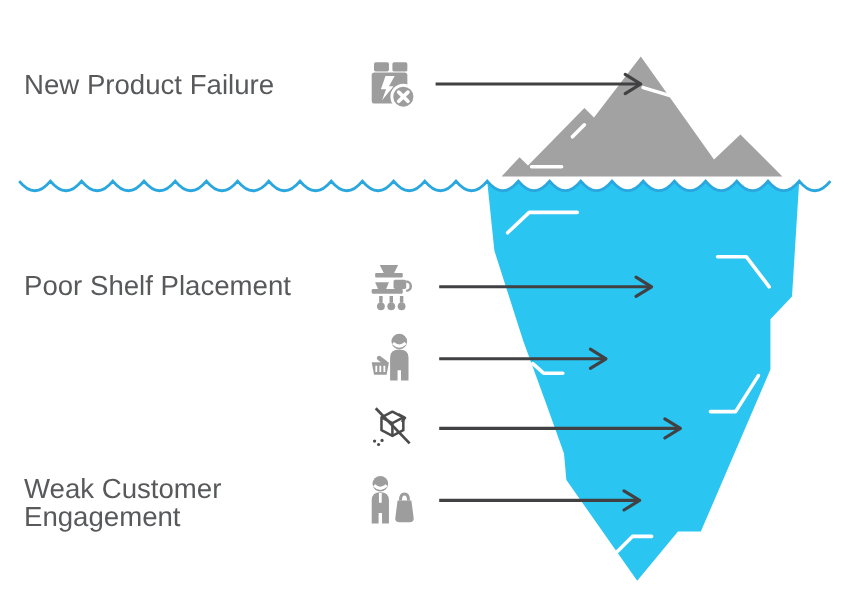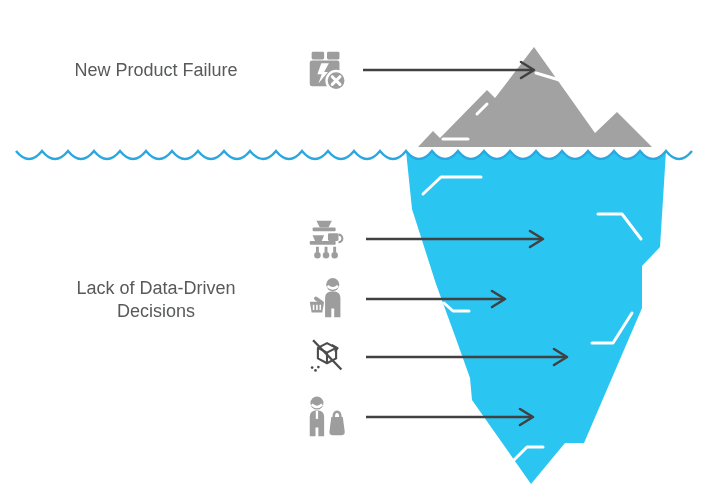--- a/index.html
+++ b/index.html
@@ -10,22 +10,22 @@
   html,body{margin:0;padding:0;}
   body{background:#e8e8e8;font-family:"Liberation Sans",sans-serif;}
   .canvas{position:relative;width:707px;height:500px;background:var(--background);overflow:hidden;}
   .scene{position:absolute;left:0;top:0;}
   .fill-berg-below{fill:var(--iceberg-below);}
   .fill-berg-above{fill:var(--iceberg-above);}
   .stroke-wave{fill:none;stroke:var(--waterline);stroke-width:2.4;}
   .crack{fill:none;stroke:var(--crack-white);stroke-width:3;stroke-linecap:round;stroke-linejoin:round;}
   .arrow-line{fill:none;stroke:var(--arrow);stroke-width:2.6;}
   .arrow-head{fill:none;stroke:var(--arrow);stroke-width:2.6;stroke-linecap:round;stroke-linejoin:round;}
-  .label{position:absolute;left:20px;width:272px;text-align:center;
-         font-size:18px;line-height:23px;color:var(--label-text);white-space:pre-line;}
+  .label{position:absolute;left:20px;width:272px;text-align:left;
+         font-size:23px;line-height:23px;color:var(--label-text);white-space:pre-line;}
   .lbl-1{top:59px;} .lbl-2{top:227px;} .lbl-3{top:277px;} .lbl-4{top:346px;} .lbl-5{top:396px;}
   .icon{position:absolute;width:46px;height:46px;left:304px;}
   .ico-1{top:48px;} .ico-2{top:215px;} .ico-3{top:275px;} .ico-4{top:334px;} .ico-5{top:394px;}
   .ic-fill{fill:var(--icon-gray);}
 </style>
 </head>
 <body>
 
 <div class="canvas">
 
@@ -68,22 +68,23 @@
           <path class="arrow-head" d="M554 349 L567 357 L554 365"></path>
       </g>
       <g>
         <path class="arrow-line" d="M366 417 H532"></path>
           <path class="arrow-head" d="M520 409 L533 417 L520 425"></path>
       </g>
     </g>
   </svg>
 
   <div class="label lbl-1">New Product Failure</div>
-  <div class="label lbl-3">Lack of Data-Driven
-Decisions</div>
+  <div class="label lbl-2">Poor Shelf Placement</div>
+  <div class="label lbl-5">Weak Customer
+Engagement</div>
 
   <svg class="icon ico-1" viewBox="0 0 48 48">
     <g class="ic-fill">
       <rect x="8" y="4" width="13" height="8" rx="1.5"></rect>
       <rect x="24" y="4" width="13" height="8" rx="1.5"></rect>
       <rect x="6" y="13" width="31" height="27" rx="2.5"></rect>
     </g>
     <path fill="#fff" d="M18 16 L26 16 L21 25 L25 25 L15 37 L18.5 27.5 L14 27.5 Z"></path>
     <circle cx="33.5" cy="34" r="10" class="ic-fill" stroke="#fff" stroke-width="2.5"></circle>
     <path stroke="#fff" stroke-width="3.2" stroke-linecap="round" fill="none" d="M29.5 30 L37.5 38 M37.5 30 L29.5 38"></path>

